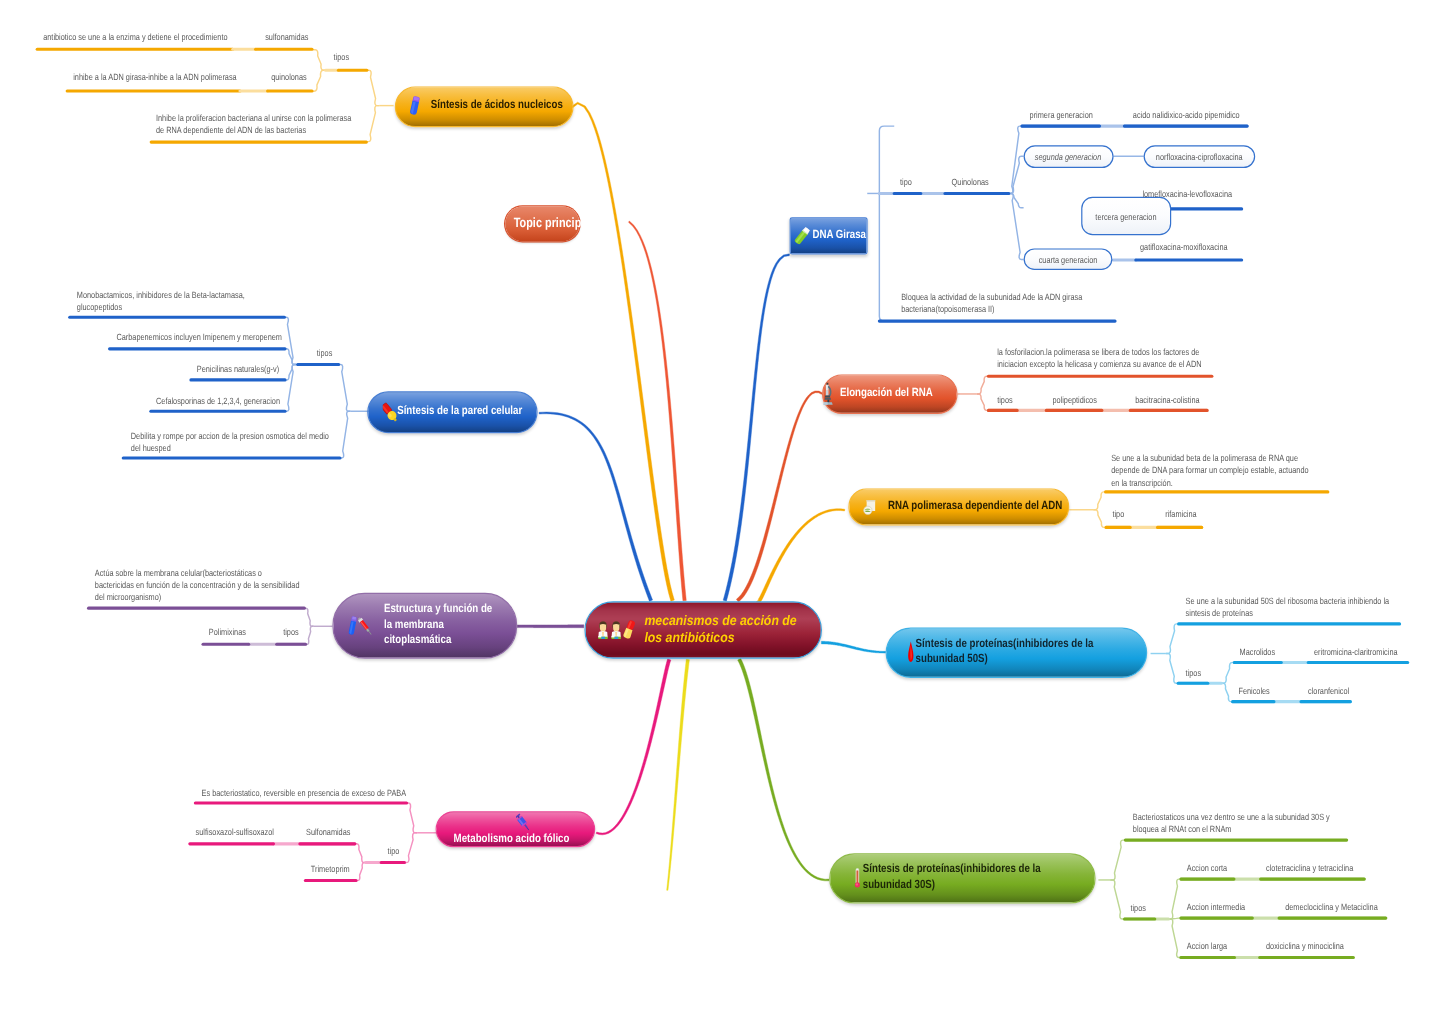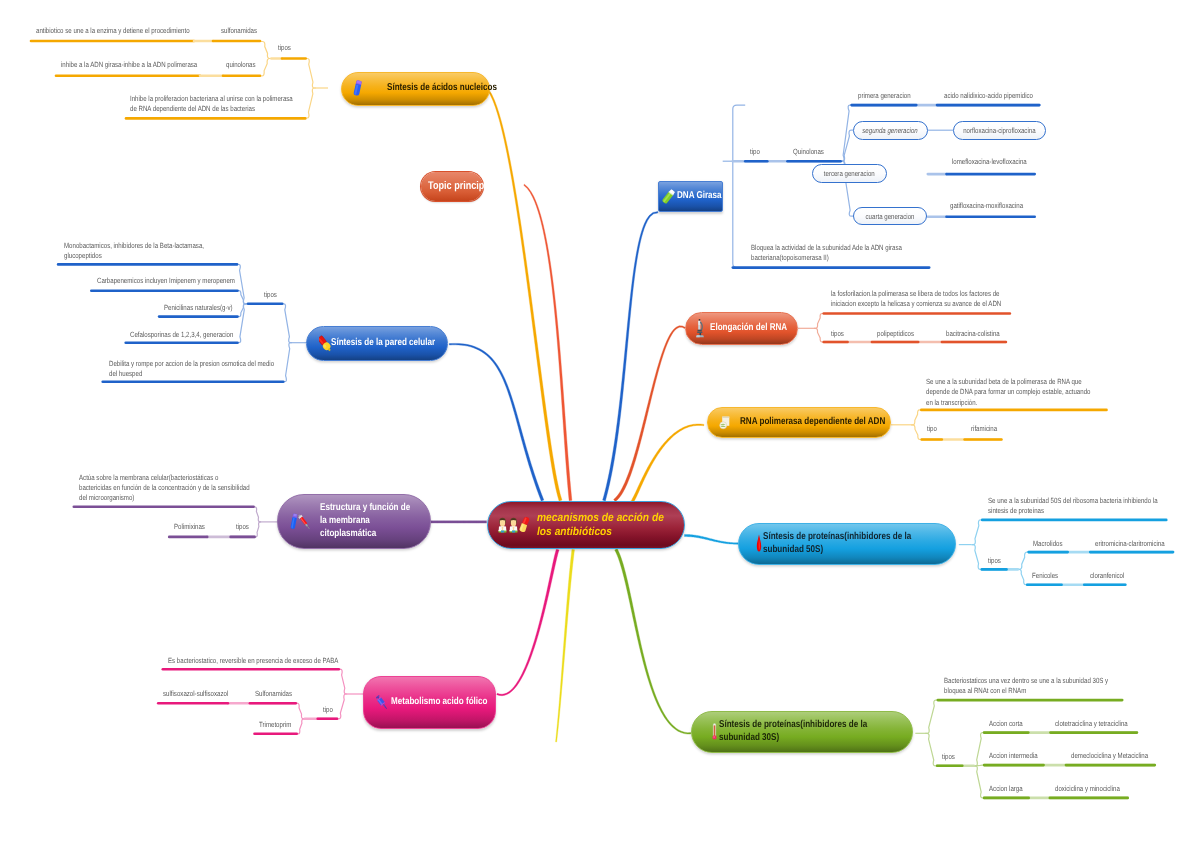--- a/index.html
+++ b/index.html
@@ -145,21 +145,21 @@
       <path d="M 283.30 381.70 L 284.69 381.70 Q 287.69 381.70 285.59 375.77 L 289.71 348.63 Q 287.61 342.70 290.61 342.70 L 292.00 342.70" fill="none" stroke="#93b4e5" stroke-width="1.2"></path>
       <path d="M 292 342.7 L 307.4 342.7" fill="none" stroke="#93b4e5" stroke-width="1.2"></path>
       <line x1="248" y1="303.8" x2="282.2" y2="303.8" stroke="#1f62c9" stroke-width="2.6" stroke-linecap="round"></line>
       <line x1="58.1" y1="264.4" x2="237" y2="264.4" stroke="#1f62c9" stroke-width="2.6" stroke-linecap="round"></line>
       <line x1="91.3" y1="290.7" x2="237.5" y2="290.7" stroke="#1f62c9" stroke-width="2.6" stroke-linecap="round"></line>
       <line x1="159.1" y1="316.6" x2="237.5" y2="316.6" stroke="#1f62c9" stroke-width="2.6" stroke-linecap="round"></line>
       <line x1="125.7" y1="342.7" x2="237.5" y2="342.7" stroke="#1f62c9" stroke-width="2.6" stroke-linecap="round"></line>
       <line x1="102.7" y1="381.7" x2="283.3" y2="381.7" stroke="#1f62c9" stroke-width="2.6" stroke-linecap="round"></line>
     </svg>
   <div id="nodes">
-      <div class="mnode" style="left: 341px; top: 72px; width: 148.5px; height: 33.5px; border-radius: 17px; padding-left: 11px; background: linear-gradient(rgb(249, 203, 102) 0%, rgb(248, 191, 66) 18%, rgb(246, 177, 26) 42%, rgb(245, 168, 0) 62%, rgb(206, 141, 0) 84%, rgb(162, 111, 0) 100%); border: 1px solid rgb(247, 184, 46); box-shadow: rgba(0, 0, 0, 0.18) 0px 1.5px 2.5px; gap: 16px;">
+      <div class="mnode" style="left: 329px; top: 72px; width: 148.5px; height: 33.5px; border-radius: 17px; padding-left: 11px; background: linear-gradient(rgb(249, 203, 102) 0%, rgb(248, 191, 66) 18%, rgb(246, 177, 26) 42%, rgb(245, 168, 0) 62%, rgb(206, 141, 0) 84%, rgb(162, 111, 0) 100%); border: 1px solid rgb(247, 184, 46); box-shadow: rgba(0, 0, 0, 0.18) 0px 1.5px 2.5px;">
         <span class="ico"><svg width="11" height="17" viewBox="0 0 11 17">
             <g transform="rotate(13 5.5 8.5)">
               <path d="M1.8 1.6 Q1.8 0.5 4.4 0.5 Q7.3 0.5 7.3 1.6 L7.3 5.0 Q7.3 6.0 4.4 6.0 Q1.8 6.0 1.8 5.0 Z" fill="#8b57ee"></path>
               <path d="M1.8 4.6 L7.3 4.6 L7.5 13.4 Q7.5 15.8 4.7 15.8 Q1.8 15.8 1.8 13.4 Z" fill="#2b5ff5"></path>
               <path d="M2.6 5.2 L4.6 5.2 L4.6 15.4 Q3.2 15.2 2.6 14.0 Z" fill="#6690ff" opacity="0.45"></path>
               <path d="M2.4 1.0 L6.6 1.0 L6.6 3.6 L2.4 3.6 Z" fill="#ab78f7" opacity="0.85"></path>
             </g>
           </svg></span>
         <span class="txt" style="font-size: 9.9px; color: rgb(43, 32, 0); margin-left: 7px;">Síntesis de ácidos nucleicos</span>
       </div>
@@ -168,21 +168,21 @@
             <g transform="rotate(38 8 9.5)">
               <path d="M5.0 5.0 L11.0 5.0 L11.0 15.8 Q11.0 17.6 8.0 17.6 Q5.0 17.6 5.0 15.8 Z" fill="#82cd28"></path>
               <path d="M6.4 5.2 L8.4 5.2 L8.4 16.9 Q7.2 17.3 6.4 16.6 Z" fill="#a2e04c"></path>
               <path d="M5.6 1.0 L10.4 1.0 L11.0 5.0 L5.0 5.0 Z" fill="#fafafa"></path>
               <path d="M6.6 1.2 L8.3 1.2 L8.3 4.9 L6.2 4.9 Z" fill="#ffffff"></path>
               <rect x="5.0" y="4.6" width="6.0" height="1.0" fill="#d8eebe"></rect>
             </g>
           </svg></span>
         <span class="txt" style="font-size: 9.9px; color: rgb(255, 255, 255); margin-left: 1px;">DNA Girasa</span>
       </div>
-      <div class="mnode" style="left: 685px; top: 311.5px; width: 113px; height: 33px; border-radius: 17px; padding-left: 10px; background: linear-gradient(rgb(238, 152, 128) 0%, rgb(234, 128, 98) 18%, rgb(229, 100, 64) 42%, rgb(226, 83, 43) 62%, rgb(190, 70, 36) 84%, rgb(149, 55, 28) 100%); border: 1px solid rgb(231, 114, 81); box-shadow: rgba(0, 0, 0, 0.18) 0px 1.5px 2.5px;">
+      <div class="mnode" style="left: 685px; top: 311.5px; width: 113px; height: 33px; border-radius: 17px; background: linear-gradient(rgb(238, 152, 128) 0%, rgb(234, 128, 98) 18%, rgb(229, 100, 64) 42%, rgb(226, 83, 43) 62%, rgb(190, 70, 36) 84%, rgb(149, 55, 28) 100%); border: 1px solid rgb(231, 114, 81); box-shadow: rgba(0, 0, 0, 0.18) 0px 1.5px 2.5px;">
         <span class="ico"><svg width="8.80" height="20.90" viewBox="0 0 8 19">
             <path d="M2.5 0.9 L3.9 0.9 L3.9 2.6 L2.5 2.6 Z" fill="#4a3b35"></path>
             <path d="M2.0 2.4 L4.2 2.4 L4.0 7.0 L2.1 7.0 Z" fill="#cfdbe2"></path>
             <path d="M2.3 2.8 L3.2 2.8 L3.1 6.8 L2.4 6.8 Z" fill="#eef4f7"></path>
             <path d="M4.0 3.0 Q6.6 5.0 6.2 9.0 Q5.9 11.3 4.4 12.2 L3.9 10.8 Q5.2 9.8 5.2 8.0 Q5.2 5.6 3.6 4.3 Z" fill="#5b707c"></path>
             <path d="M2.0 7.0 L4.0 7.0 L4.0 10.6 L2.0 10.6 Z" fill="#c4d2da"></path>
             <path d="M1.5 10.6 L5.0 10.6 L5.3 12.0 L1.2 12.0 Z" fill="#3f4f58"></path>
             <path d="M1.3 12.2 L5.6 12.2 L5.9 13.7 L1.0 13.7 Z" fill="#4a5c66"></path>
             <path d="M3.2 13.7 L4.6 13.7 L4.6 16.2 L3.2 16.2 Z" fill="#2f4150"></path>
             <path d="M0.6 15.6 L6.6 15.6 L7.2 17.6 L0.2 17.6 Z" fill="#9bb3c1"></path>
@@ -211,21 +211,21 @@
       <div class="mnode" style="left: 690.8px; top: 711px; width: 222px; height: 41.5px; border-radius: 21px; padding-left: 20px; background: linear-gradient(rgb(173, 205, 122) 0%, rgb(154, 194, 91) 18%, rgb(133, 180, 55) 42%, rgb(119, 172, 33) 62%, rgb(100, 144, 28) 84%, rgb(79, 114, 22) 100%); border: 1px solid rgb(143, 187, 73); box-shadow: rgba(0, 0, 0, 0.18) 0px 1.5px 2.5px;">
         <span class="ico"><svg width="5" height="17" viewBox="0 0 5 17">
             <rect x="1.2" y="0.6" width="2.6" height="13.2" rx="1.3" fill="#f0f4ec" stroke="#cfd9c6" stroke-width="0.35"></rect>
             <rect x="1.7" y="2.4" width="1.6" height="11.2" fill="#d4613b"></rect>
             <circle cx="2.5" cy="14.4" r="2.1" fill="#ef2f62"></circle>
             <circle cx="2.1" cy="14.0" r="1.0" fill="#ff6f92" opacity="0.7"></circle>
           </svg></span>
         <span class="txt" style="font-size: 9.9px; color: rgb(28, 38, 8); margin-left: 2px;">Síntesis de proteínas(inhibidores de la
 subunidad 30S)</span>
       </div>
-      <div class="mnode" style="left: 363px; top: 675.6px; width: 133.3px; height: 53px; border-radius: 18px; padding-left: 12px; background: linear-gradient(rgb(241, 117, 176) 0%, rgb(238, 85, 158) 18%, rgb(234, 48, 137) 42%, rgb(232, 25, 124) 62%, rgb(195, 21, 104) 84%, rgb(153, 16, 82) 100%); border: 1px solid rgb(236, 66, 148); box-shadow: rgba(0, 0, 0, 0.18) 0px 1.5px 2.5px;">
+      <div class="mnode" style="left: 363px; top: 675.6px; width: 133.3px; height: 30px; border-radius: 18px; padding-left: 12px; background: linear-gradient(rgb(241, 117, 176) 0%, rgb(238, 85, 158) 18%, rgb(234, 48, 137) 42%, rgb(232, 25, 124) 62%, rgb(195, 21, 104) 84%, rgb(153, 16, 82) 100%); border: 1px solid rgb(236, 66, 148); box-shadow: rgba(0, 0, 0, 0.18) 0px 1.5px 2.5px; flex-direction: column;">
         <span class="ico"><svg width="12" height="17" viewBox="0 0 12 17">
             <g transform="rotate(-38 6 8.5)">
               <rect x="3.6" y="0.6" width="4.6" height="1.3" fill="#5a3fbb"></rect>
               <rect x="5.2" y="1.6" width="1.4" height="2.0" fill="#4733a8"></rect>
               <rect x="3.4" y="3.4" width="5.0" height="7.4" rx="0.5" fill="#3c55e8"></rect>
               <rect x="4.1" y="3.9" width="1.5" height="6.4" fill="#8f7ef2" opacity="0.65"></rect>
               <rect x="3.4" y="3.2" width="5.0" height="1.1" fill="#c641c4"></rect>
               <rect x="3.4" y="9.6" width="5.0" height="1.2" fill="#c641c4"></rect>
               <rect x="5.3" y="10.8" width="1.3" height="3.2" fill="#5a3fbb"></rect>
               <rect x="5.5" y="13.8" width="0.8" height="2.4" fill="#4733a8"></rect>
@@ -314,21 +314,21 @@
       <div class="leaf" style="left: 750.1px; top: 146.8px;">tipo</div>
       <div class="leaf" style="left: 793.2px; top: 146.8px;">Quinolonas</div>
       <div class="leaf" style="left: 857.9px; top: 90.5px;">primera generacion</div>
       <div class="leaf" style="left: 943.6px; top: 90.5px;">acido nalidixico-acido pipemidico</div>
       <div class="bx" style="left: 853px; top: 120.9px; width: 74.8px; height: 18.7px; border: 1.6px solid rgb(53, 114, 206); background: linear-gradient(rgb(255, 255, 255) 0%, rgb(251, 252, 254) 50%, rgb(238, 242, 248) 100%); font-style: italic;">
         <span>segunda generacion</span>
       </div>
       <div class="bx" style="left: 953.1px; top: 120.9px; width: 93.1px; height: 18.7px; border: 1.6px solid rgb(53, 114, 206); background: linear-gradient(rgb(255, 255, 255) 0%, rgb(251, 252, 254) 50%, rgb(238, 242, 248) 100%);">
         <span>norfloxacina-ciprofloxacina</span>
       </div>
-      <div class="bx" style="left: 812px; top: 164.1px; width: 74.8px; height: 19px; border: 1.6px solid rgb(53, 114, 206); background: linear-gradient(rgb(255, 255, 255) 0%, rgb(251, 252, 254) 50%, rgb(238, 242, 248) 100%);">
+      <div class="bx" style="left: 901px; top: 164.1px; width: 74.8px; height: 32px; border: 1.6px solid rgb(53, 114, 206); background: linear-gradient(rgb(255, 255, 255) 0%, rgb(251, 252, 254) 50%, rgb(238, 242, 248) 100%);">
         <span>tercera generacion</span>
       </div>
       <div class="leaf" style="left: 952.2px; top: 157.2px;">lomefloxacina-levofloxacina</div>
       <div class="bx" style="left: 853px; top: 207.2px; width: 74px; height: 18.1px; border: 1.6px solid rgb(53, 114, 206); background: linear-gradient(rgb(255, 255, 255) 0%, rgb(251, 252, 254) 50%, rgb(238, 242, 248) 100%);">
         <span>cuarta generacion</span>
       </div>
       <div class="leaf" style="left: 950.2px; top: 200.9px;">gatifloxacina-moxifloxacina</div>
       <div class="leaf" style="left: 750.9px; top: 243.4px;">Bloquea la actividad de la subunidad Ade la ADN girasa
 bacteriana(topoisomerasa II)</div>
       <div class="leaf" style="left: 831px; top: 288.7px;">la fosforilacion.la polimerasa se libera de todos los factores de

